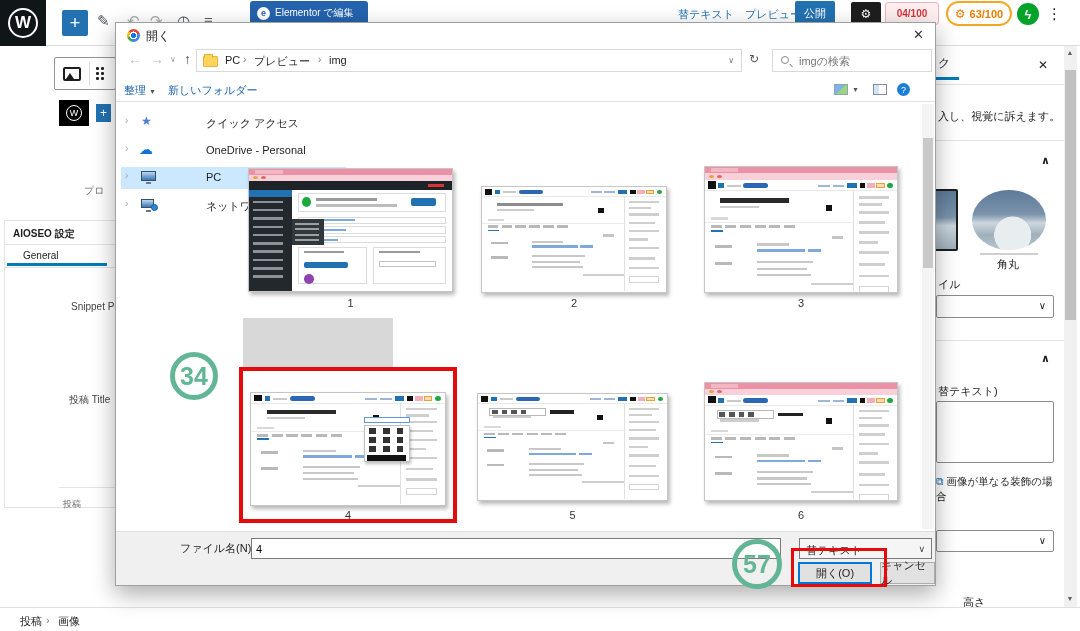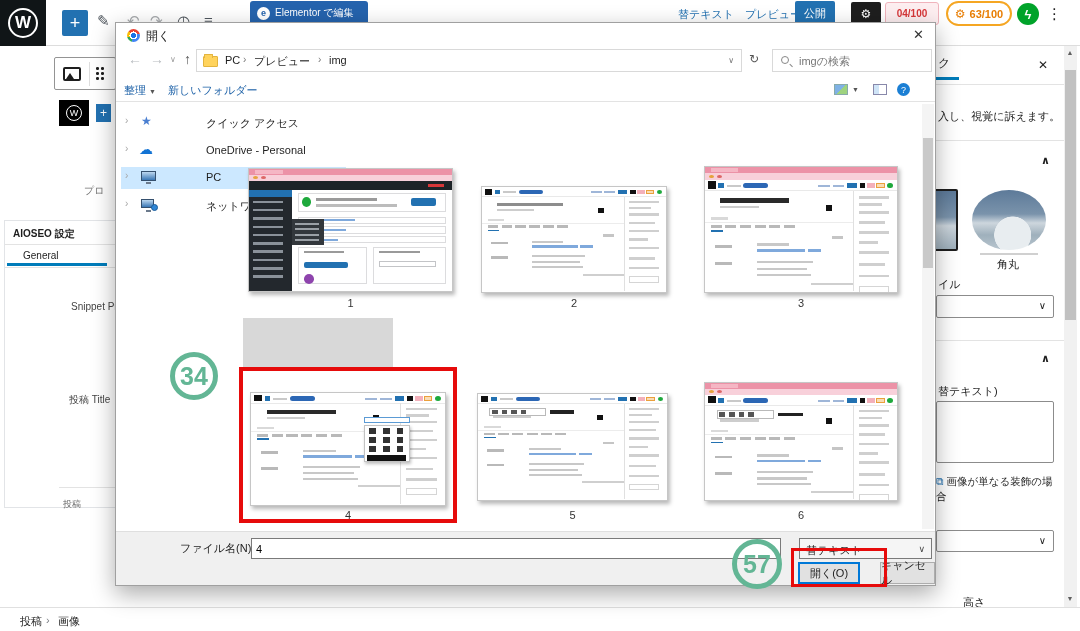--- a/index.html
+++ b/index.html
@@ -610,21 +610,21 @@
         <i></i>
       </div>
 
     <div class="d-bottom">
       <span class="txt" style="left:64px;top:9px;font-size:11px;color:#1e1e1e;">ファイル名(N):</span>
       <input class="fname-input" value="4" style="">
       <div class="ftype">
         <span class="txt" style="left:6px;top:4px;">替テキスト</span>
         <span class="txt" style="right:6px;top:5px;font-size:9px;color:#444;">∨</span>
       </div>
-      <div class="winbtn def" style="left:682px;width:62px;">開く(O)</div>
+      <div class="winbtn def" style="left:682px;width:74px;">開く(O)</div>
       <div class="winbtn" style="left:764px;width:55px;">キャンセル</div>
     </div>
   </div>
 
   <div class="ann-rect" style="left:239px;top:367px;width:218px;height:156px;"></div>
   <div class="ann-circle" style="left:170px;top:352px;width:48px;height:48px;">34</div>
   <div class="ann-rect" style="left:791px;top:548px;width:96px;height:39px;border-width:3px;"></div>
   <div class="ann-circle" style="left:732px;top:539px;width:50px;height:50px;">57</div>
 
 </div>

